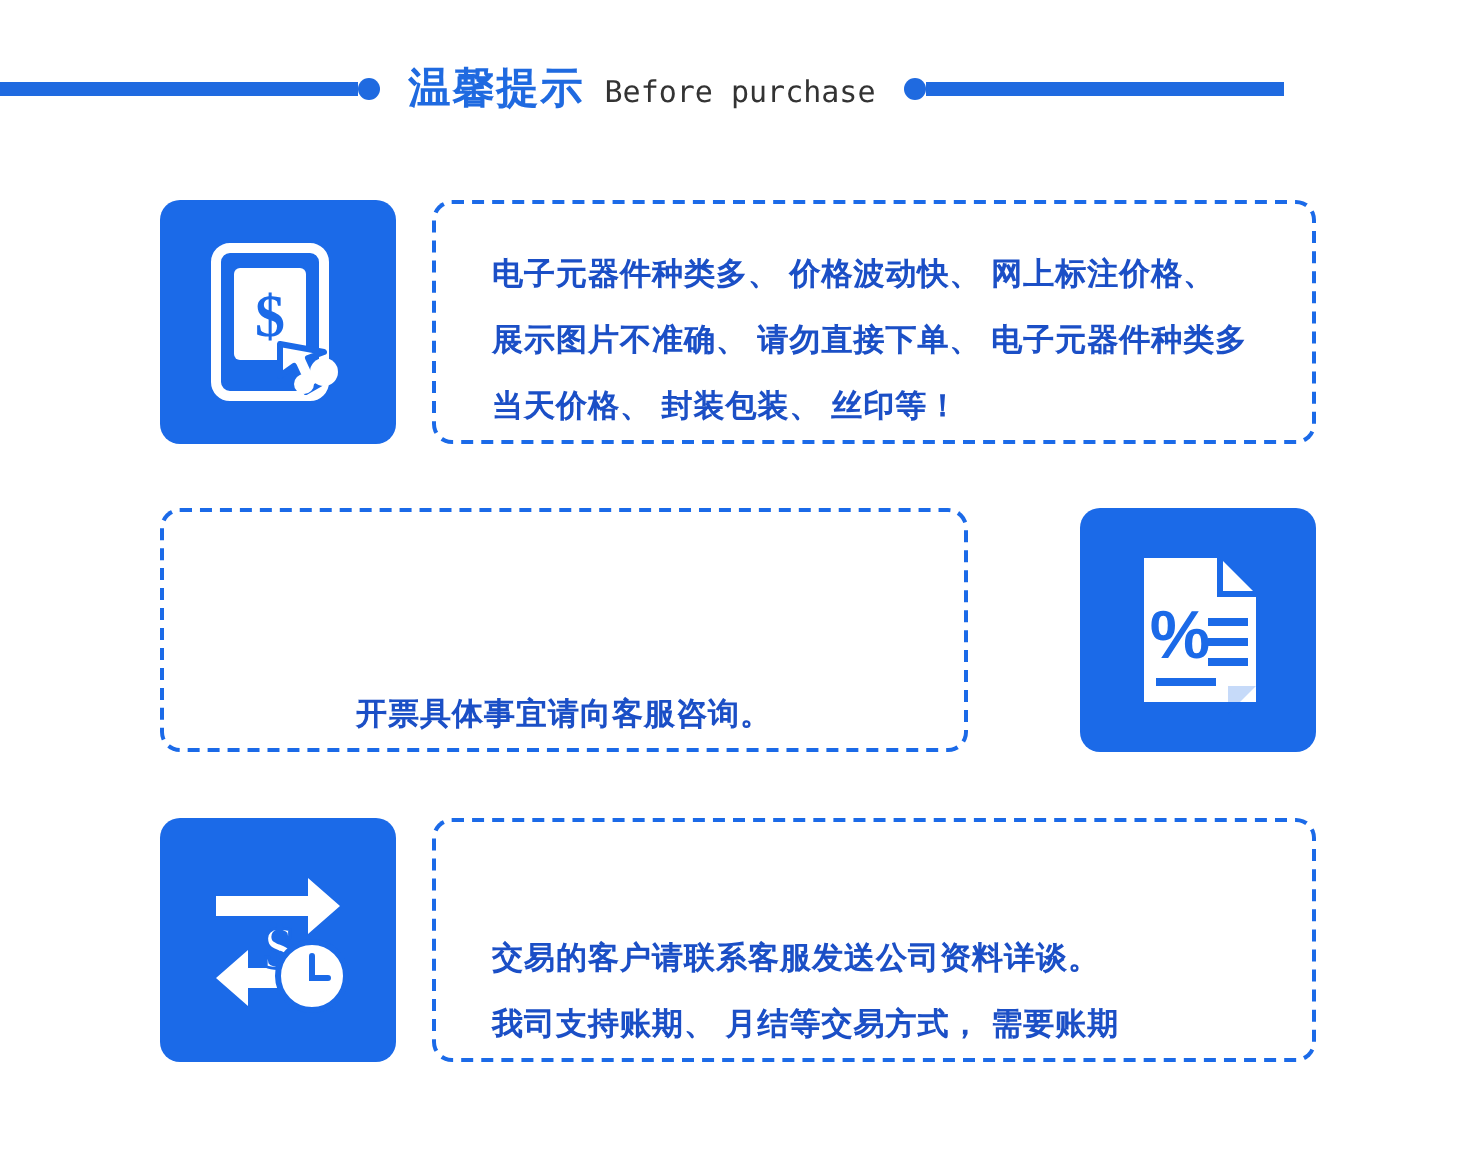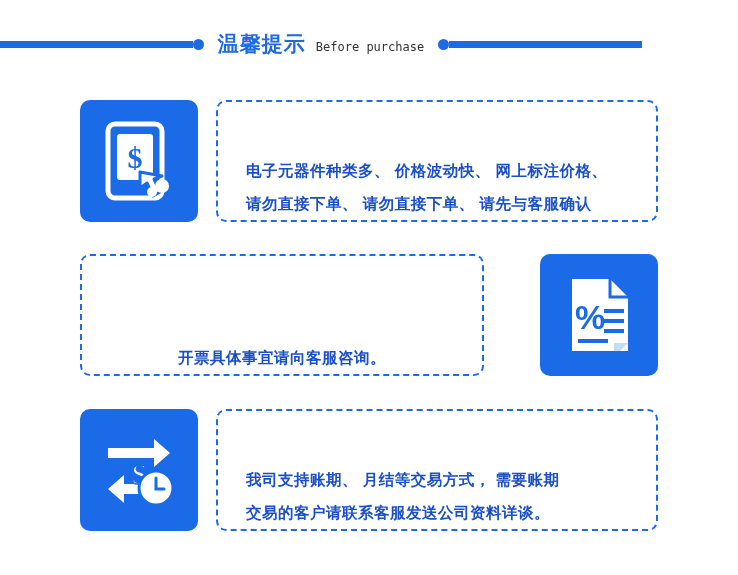--- a/index.html
+++ b/index.html
@@ -55,21 +55,21 @@
     white-space: nowrap;
   }
   .title-cn {
     font-size: 21px;
     font-weight: bold;
     color: #1f6ae0;
     letter-spacing: 1px;
     font-family: "Liberation Sans", sans-serif;
   }
   .title-en {
-    font-size: 12px;
+    font-size: 15px;
     color: #333333;
     margin-left: 10px;
     font-family: "DejaVu Sans Mono", monospace;
     letter-spacing: 0px;
   }
 
   
   .row {
     position: absolute;
     left: 80px;
@@ -148,21 +148,22 @@
         <rect x="17" y="14" width="36" height="46" rx="3" ry="3" fill="#ffffff"></rect>
         <text x="35" y="48" font-family="Liberation Serif, serif" font-size="30" font-weight="bold" fill="#1b6ae8" text-anchor="middle">$</text>
         <path d="M40 52 l0 16 l7 -5 l6 13 l7 -4 l-6 -13 l8 -3 z" fill="#ffffff" stroke="#1b6ae8" stroke-width="3" stroke-linejoin="round"></path>
         <circle cx="62" cy="66" r="7" fill="#ffffff"></circle>
         <circle cx="52" cy="72" r="5" fill="#ffffff"></circle>
       </svg>
     </div>
     <div class="text-box">
       <div class="text-body">
         <span class="line">电子元器件种类多、 价格波动快、 网上标注价格、</span>
-        <span class="line">请勿直接下单、 请勿直接下单、 请先与客服确认</span>
+        <span class="line">展示图片不准确、 请勿直接下单、 电子元器件种类多</span>
+        <span class="line">当天价格、 封装包装、 丝印等！</span>
       </div>
     </div>
   </div>
 
   <div class="row row-2">
     <div class="text-box">
       <div class="text-body">
         <span class="line">开票具体事宜请向客服咨询。</span>
       </div>
     </div>
@@ -185,19 +186,19 @@
       <svg width="82" height="84" viewBox="0 0 82 84" aria-hidden="true">
         <path d="M10 20 h46 v-9 l16 14 l-16 14 v-9 h-46 z" fill="#ffffff"></path>
         <path d="M72 56 h-46 v-9 l-16 14 l16 14 v-9 h46 z" fill="#ffffff"></path>
         <text x="34" y="56" font-family="Liberation Serif, serif" font-size="30" font-weight="bold" fill="#ffffff" stroke="#1b6ae8" stroke-width="1.5">$</text>
         <circle cx="58" cy="60" r="17" fill="#ffffff" stroke="#1b6ae8" stroke-width="3"></circle>
         <path d="M58 50 v11 h8" fill="none" stroke="#1b6ae8" stroke-width="3" stroke-linecap="round"></path>
       </svg>
     </div>
     <div class="text-box">
       <div class="text-body">
+        <span class="line">交易的客户请联系客服发送公司资料详谈。</span>
         <span class="line">我司支持账期、 月结等交易方式， 需要账期</span>
-        <span class="line">交易的客户请联系客服发送公司资料详谈。</span>
       </div>
     </div>
   </div>
 
 </div>
 
 </body></html>

